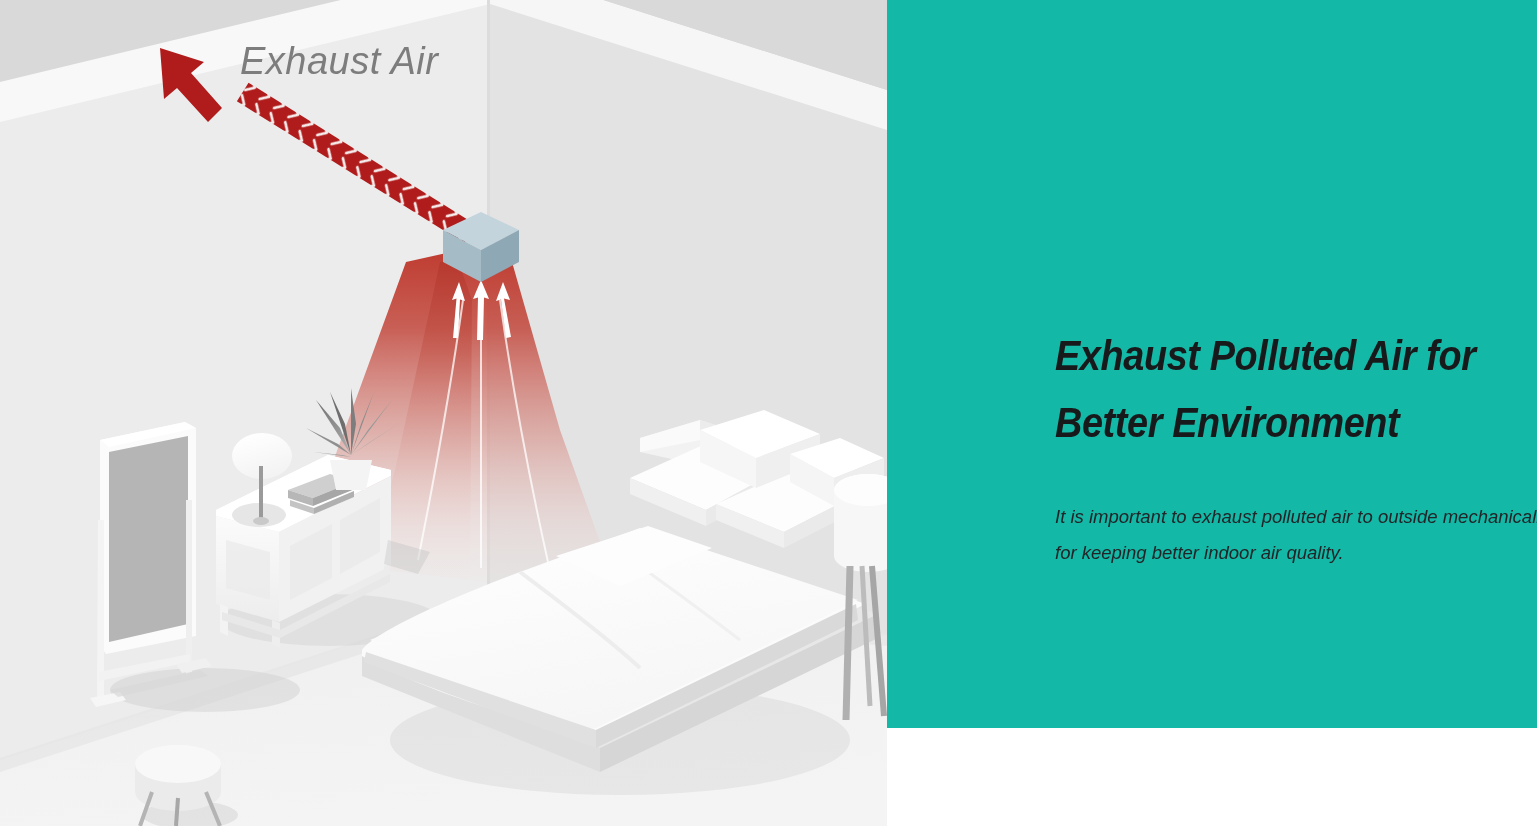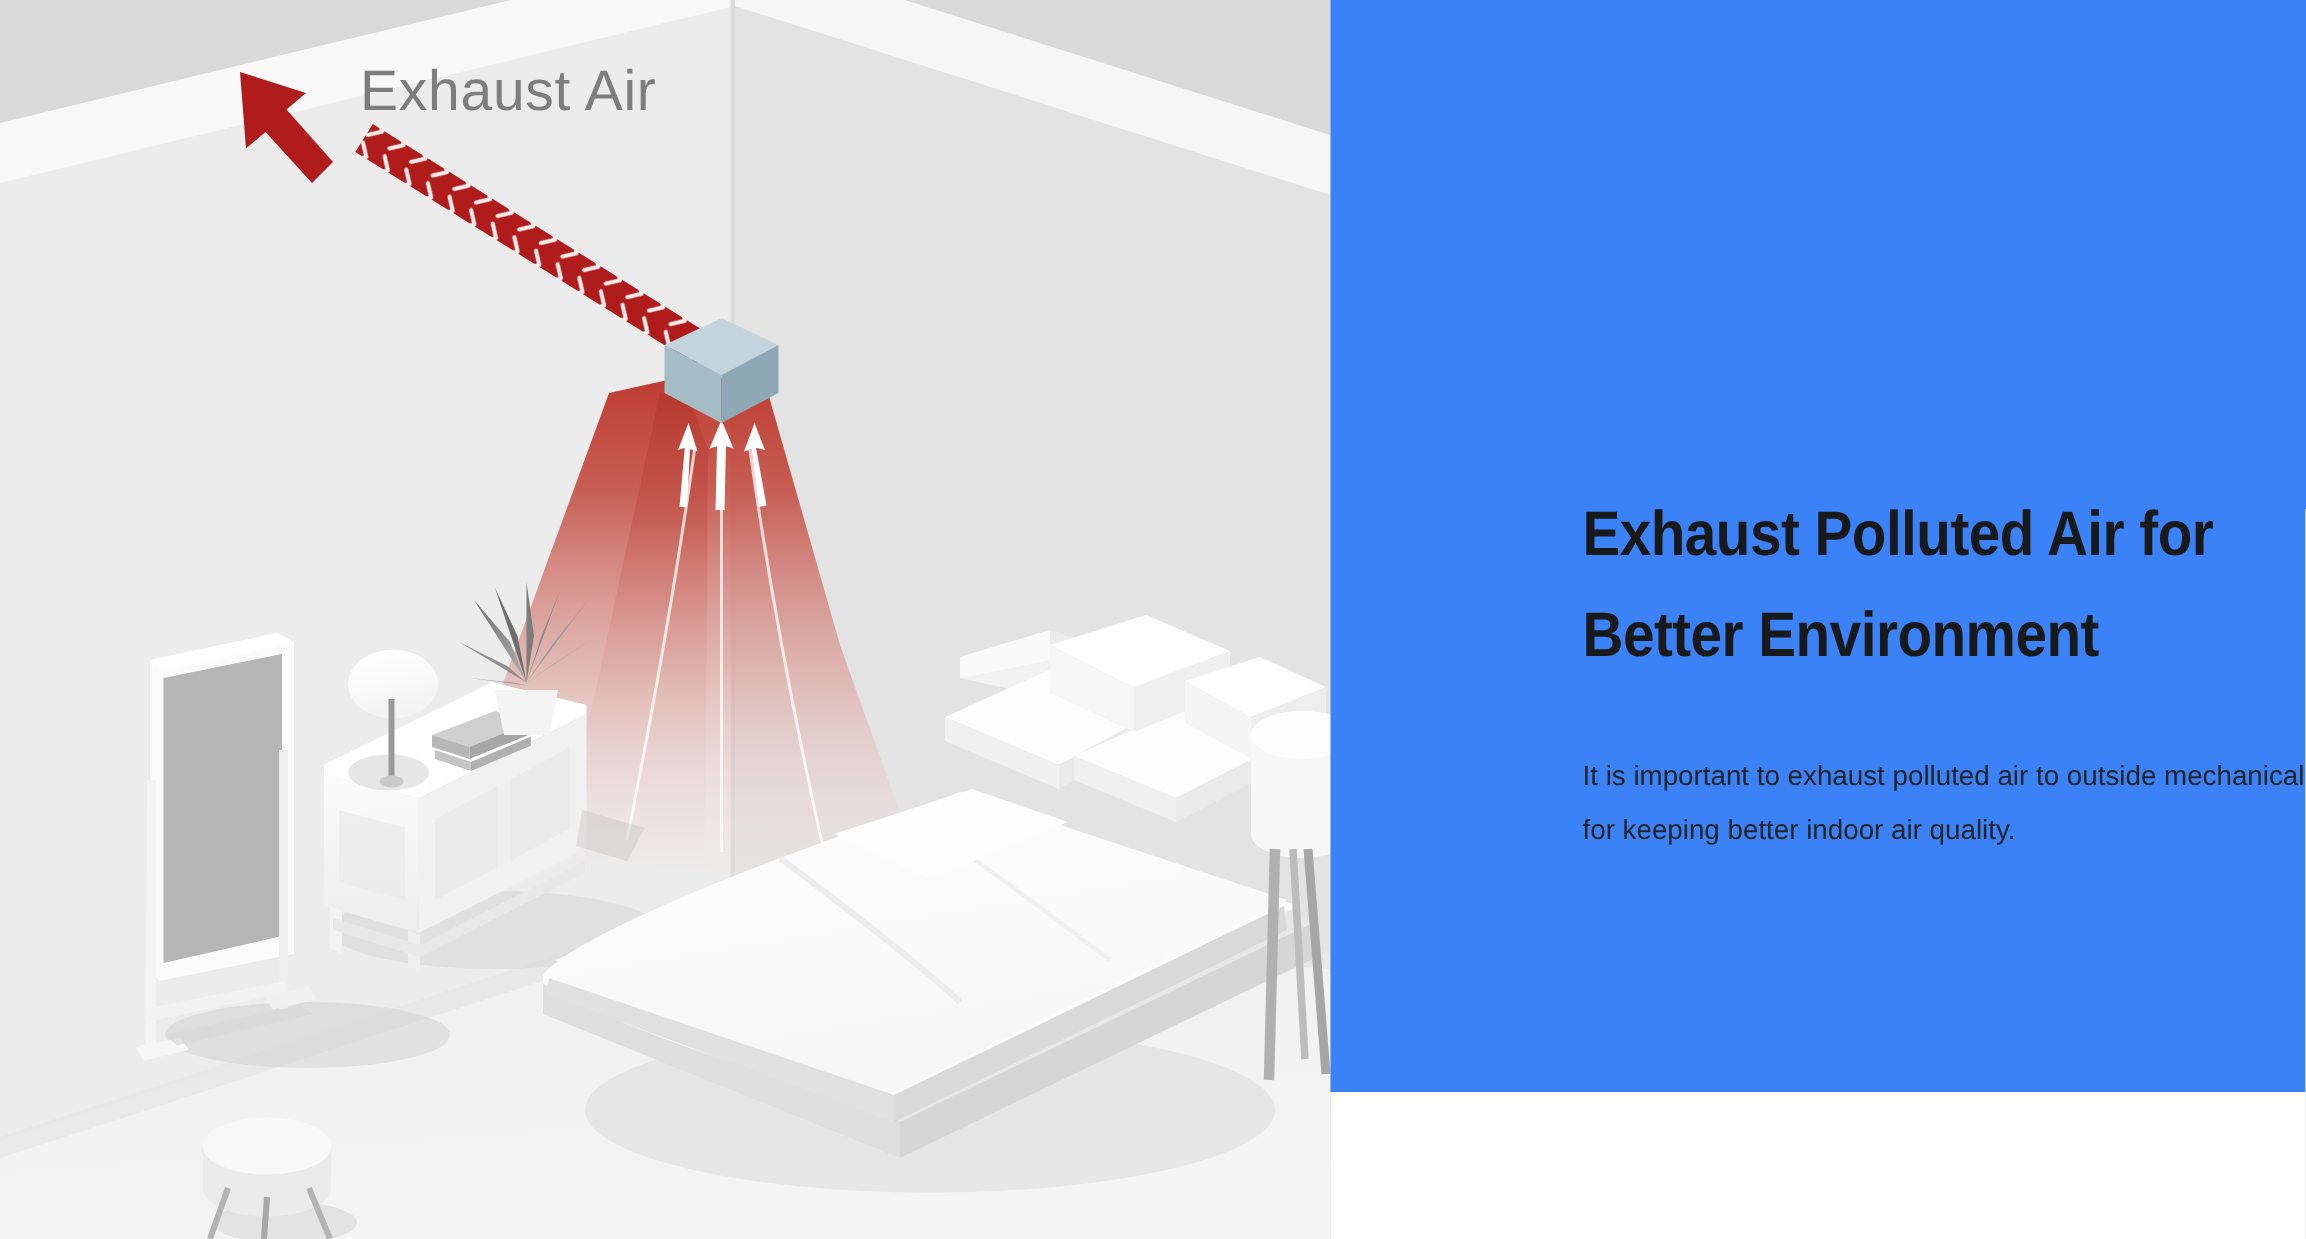--- a/index.html
+++ b/index.html
@@ -2,21 +2,21 @@
 <html><head>
 <meta charset="utf-8">
 <style>
   html,body{margin:0;padding:0;}
   body{
     width:1537px;height:826px;
     background:#ffffff;
     font-family:"Liberation Sans", sans-serif;
     overflow:hidden;
   }
-  .page{position:relative;width:1537px;height:728px;display:flex;}
+  .page{position:relative;width:1537px;height:728px;display:flex;font-style:italic;}
 
   
   .illus{
     position:relative;
     width:887px;height:826px;
     background:#d9d9d9;
     overflow:hidden;
     flex:0 0 887px;
   }
   .illus svg{position:absolute;left:0;top:0;width:887px;height:826px;display:block;}
@@ -29,21 +29,21 @@
     white-space:nowrap;
     letter-spacing:.5px;
   }
   .label-exhaust{left:240px;top:40px;font-size:38px;}
   .label-return{left:536px;top:261px;font-size:38px;}
 
   
   .textpanel{
     position:relative;
     flex:1 1 auto;
-    background:#3b82f6;
+    background:#14b8a6;
     padding:0;
   }
   .text-inner{position:absolute;left:168px;top:322px;width:480px;}
   .headline{
     margin:0;
     font-family:"Liberation Sans Narrow","Liberation Sans", sans-serif;
     font-weight:700;
     font-size:42px;
     line-height:67px;
     letter-spacing:-0.4px;

